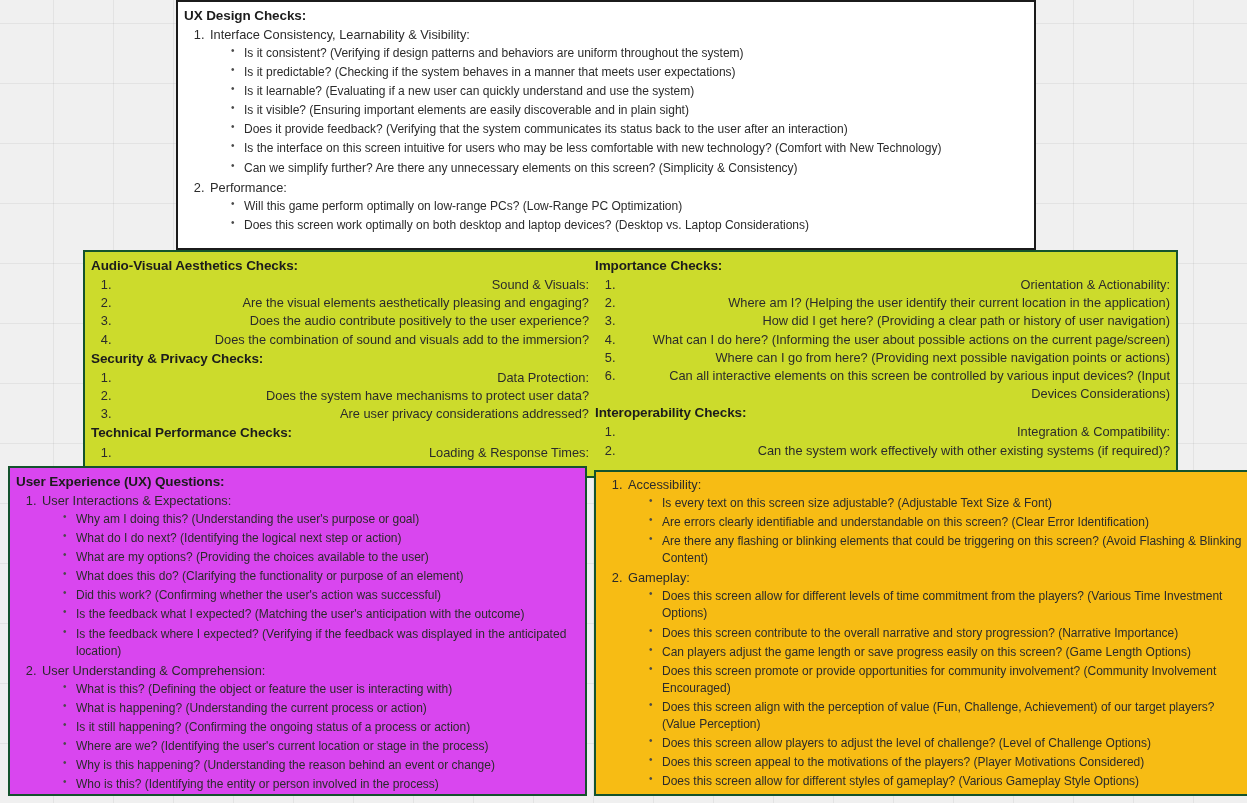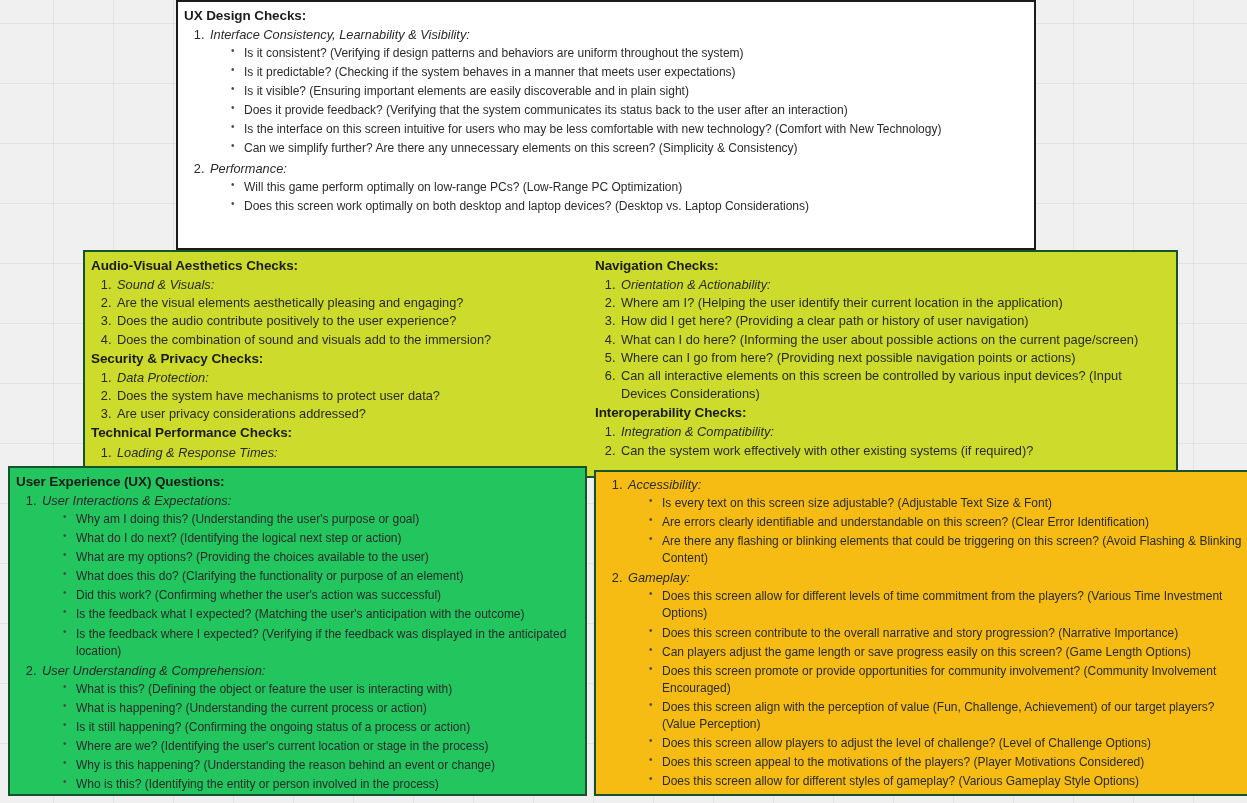--- a/index.html
+++ b/index.html
@@ -21,21 +21,21 @@
   .box{
     position:absolute;
     border:2px solid #14532d;
     box-sizing:border-box;
     overflow:hidden;
     padding:4px 8px 4px 6px;
     line-height:1.42;
   }
   .box.white{background:#ffffff;border-color:#1b1b1b;}
   .box.green{background:#ccdb2c;}
-  .box.yellow{background:#22c55e;}
+  .box.yellow{background:#d946ef;}
   .box.orange{background:#f7bc14;}
 
   
   #box-white {left:176px;  top:0px;    width:860px; height:250px; z-index:2;}
   #box-green {left:83px;   top:250px;  width:1095px;height:228px; z-index:3;}
   #box-yellow{left:8px;    top:466px;  width:579px; height:330px; z-index:4;}
   #box-orange{left:594px;  top:470px;  width:665px; height:326px; z-index:5;}
 
   .cols{display:flex;gap:0;}
   .col{flex:0 0 auto;}
@@ -45,46 +45,47 @@
   h3.sec{
     font-size:13.5px;font-weight:bold;margin:0 0 1px 0;padding:0;
     color:#1c1c1c;letter-spacing:-.1px;
   }
   ol.lvl1{
     list-style:decimal;margin:0 0 0 0;padding:0 0 0 24px;
   }
   ol.lvl1 > li{
     font-size:12.8px;margin:0 0 1px 0;padding-left:2px;
   }
-  li.ital > .txt{font-style:italic;}
+  li.ital > .txt{}
   ul.lvl2{
     list-style:none;margin:1px 0 1px 0;padding:0 0 0 20px;
   }
   ul.lvl2 > li{
     font-size:12px;margin:0 0 2px 0;position:relative;padding-left:14px;
   }
   ul.lvl2 > li:before{
     content:"\2022";position:absolute;left:1px;top:-1px;font-size:10px;color:#4a4a4a;
   }
   .txt{display:inline;}
-  .tight ol.lvl1 > li{margin-bottom:0px;}
+  .tight ol.lvl1 > li{margin-bottom:0px;text-align:right;}
 </style>
 </head>
 <body>
 
 <div id="grid"></div>
 
 <div class="box white" id="box-white">
   <h3 class="sec">UX Design Checks:</h3>
   <ol class="lvl1">
     <li class="ital">
       <span class="txt">Interface Consistency, Learnability &amp; Visibility:</span>
       <ul class="lvl2">
         <li>Is it consistent? (Verifying if design patterns and behaviors are uniform throughout the system)</li>
         <li>Is it predictable? (Checking if the system behaves in a manner that meets user expectations)</li>
+        <li>Is it learnable? (Evaluating if a new user can quickly understand and use the system)</li>
         <li>Is it visible? (Ensuring important elements are easily discoverable and in plain sight)</li>
         <li>Does it provide feedback? (Verifying that the system communicates its status back to the user after an interaction)</li>
         <li>Is the interface on this screen intuitive for users who may be less comfortable with new technology? (Comfort with New Technology)</li>
         <li>Can we simplify further? Are there any unnecessary elements on this screen? (Simplicity &amp; Consistency)</li>
       </ul>
     </li>
     <li class="ital">
       <span class="txt">Performance:</span>
       <ul class="lvl2">
         <li>Will this game perform optimally on low-range PCs? (Low-Range PC Optimization)</li>
@@ -113,21 +114,21 @@
         <li><span class="txt">Are user privacy considerations addressed?</span></li>
       </ol>
 
       <h3 class="sec">Technical Performance Checks:</h3>
       <ol class="lvl1">
         <li class="ital"><span class="txt">Loading &amp; Response Times:</span></li>
       </ol>
     </div>
 
     <div class="col col-right tight">
-      <h3 class="sec">Navigation Checks:</h3>
+      <h3 class="sec">Importance Checks:</h3>
       <ol class="lvl1">
         <li class="ital"><span class="txt">Orientation &amp; Actionability:</span></li>
         <li><span class="txt">Where am I? (Helping the user identify their current location in the application)</span></li>
         <li><span class="txt">How did I get here? (Providing a clear path or history of user navigation)</span></li>
         <li><span class="txt">What can I do here? (Informing the user about possible actions on the current page/screen)</span></li>
         <li><span class="txt">Where can I go from here? (Providing next possible navigation points or actions)</span></li>
         <li><span class="txt">Can all interactive elements on this screen be controlled by various input devices? (Input Devices Considerations)</span></li>
       </ol>
 
       <h3 class="sec">Interoperability Checks:</h3>

